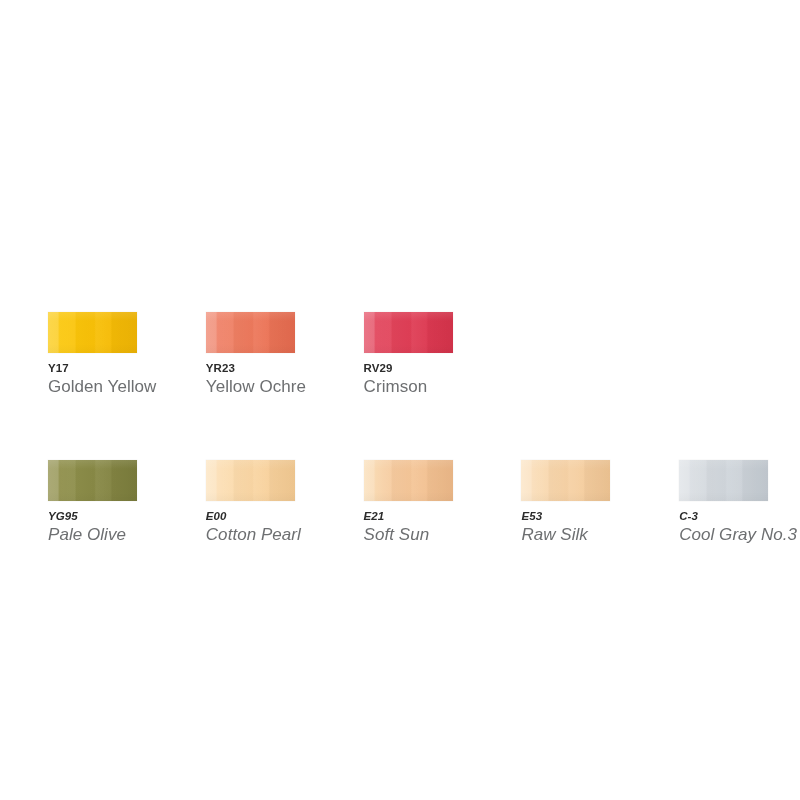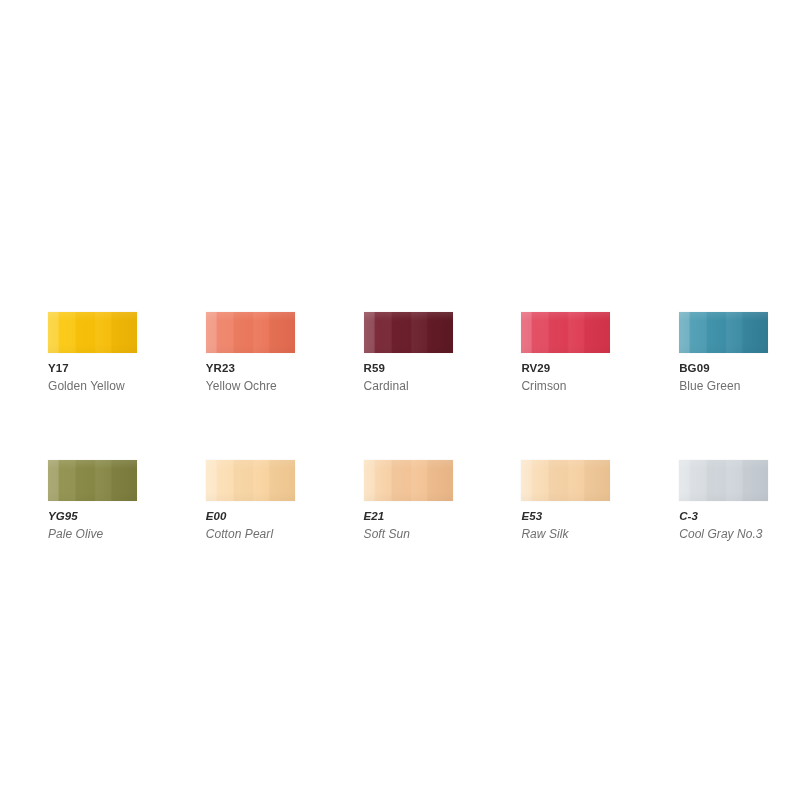--- a/index.html
+++ b/index.html
@@ -79,21 +79,21 @@
     margin-top: 9px;
     font-size: 11.5px;
     font-weight: bold;
     color: #2b2b2b;
     letter-spacing: 0.1px;
     line-height: 13px;
     white-space: nowrap;
   }
   .swatch-name {
     margin-top: 5px;
-    font-size: 12px;
+    font-size: 17px;
     font-weight: normal;
     color: #6d6f71;
     letter-spacing: 0.05px;
     line-height: 13px;
     white-space: nowrap;
   }
 </style>
 </head>
 <body>
 
@@ -115,49 +115,31 @@
     <div class="swatch-cell">
       <div class="swatch-chip">
         <div class="chip-base" style="background: linear-gradient(90deg, rgb(240, 136, 113) 0%, rgb(238, 126, 98) 33%, rgb(235, 116, 87) 67%, rgb(231, 108, 80) 100%);"></div>
         <div class="chip-bands"></div>
         <div class="chip-sheen"></div>
       </div>
       <div class="swatch-code">YR23</div>
       <div class="swatch-name">Yellow Ochre</div>
     </div>
 
-    <div class="swatch-cell">
-      <div class="swatch-chip">
-        <div class="chip-base" style="background: linear-gradient(90deg, rgb(123, 37, 53) 0%, rgb(112, 32, 46) 33%, rgb(102, 28, 41) 67%, rgb(94, 25, 35) 100%);"></div>
-        <div class="chip-bands"></div>
-        <div class="chip-sheen"></div>
-      </div>
-      <div class="swatch-code">R59</div>
-      <div class="swatch-name">Cardinal</div>
-    </div>
 
     <div class="swatch-cell">
       <div class="swatch-chip">
         <div class="chip-base" style="background: linear-gradient(90deg, rgb(228, 78, 100) 0%, rgb(225, 67, 90) 33%, rgb(221, 58, 82) 67%, rgb(216, 52, 76) 100%);"></div>
         <div class="chip-bands"></div>
         <div class="chip-sheen"></div>
       </div>
       <div class="swatch-code">RV29</div>
       <div class="swatch-name">Crimson</div>
     </div>
 
-    <div class="swatch-cell">
-      <div class="swatch-chip">
-        <div class="chip-base" style="background: linear-gradient(90deg, rgb(87, 163, 184) 0%, rgb(67, 150, 174) 33%, rgb(58, 138, 164) 67%, rgb(51, 127, 152) 100%);"></div>
-        <div class="chip-bands"></div>
-        <div class="chip-sheen"></div>
-      </div>
-      <div class="swatch-code">BG09</div>
-      <div class="swatch-name">Blue Green</div>
-    </div>
 
   </div>
 
   <div class="swatch-row row-2">
 
     <div class="swatch-cell">
       <div class="swatch-chip">
         <div class="chip-base" style="background: linear-gradient(90deg, rgb(147, 146, 79) 0%, rgb(140, 141, 73) 33%, rgb(132, 133, 67) 67%, rgb(124, 126, 61) 100%);"></div>
         <div class="chip-bands"></div>
         <div class="chip-sheen"></div>

